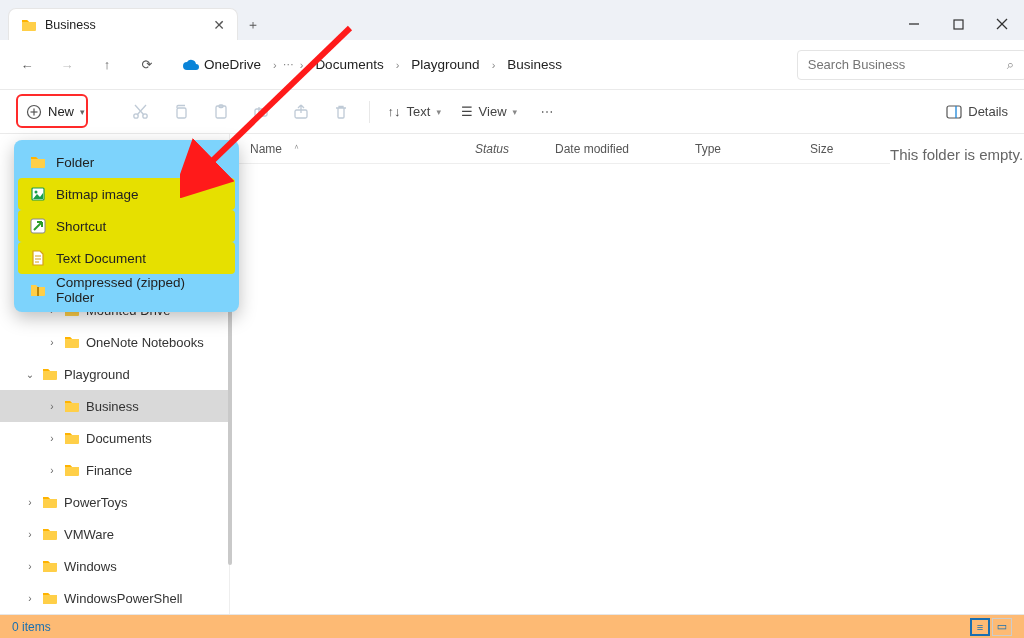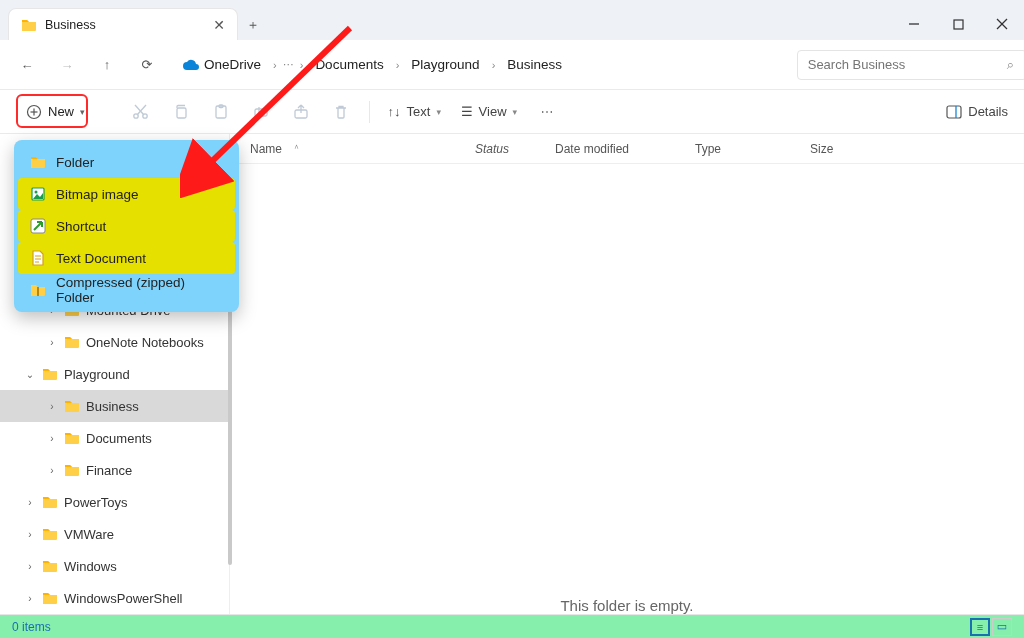--- a/index.html
+++ b/index.html
@@ -24,29 +24,29 @@
   .divider { width:1px; height:22px; background:#e8e8e8; margin:0 6px;}
   .sort-btn, .view-btn { display:flex; align-items:center; gap:6px; padding:4px 8px; color:#444; }
   .details-btn { margin-left:auto; display:flex; align-items:center; gap:6px; color:#444; }
   .main { display:flex; height:calc(638px - 40px - 50px - 44px - 24px); }
   .sidebar { width:230px; background:#fff; border-right:1px solid #eee; padding-top:160px; overflow:hidden; }
   .tree li { list-style:none; }
   .tree .row { display:flex; align-items:center; height:32px; padding-left:24px; gap:6px; font-size:13px; color:#333; }
   .tree .row.child { padding-left:46px; }
   .tree .row.sel { background:#d9d9d9; }
   .tree .tw { width:12px; text-align:center; color:#666; font-size:10px; }
-  .content { flex:1; background:#fff; display:flex; flex-direction:column;justify-content:space-between; }
+  .content { flex:1; background:#fff; display:flex; flex-direction:row; }
   .cols { display:flex; height:30px; align-items:center; border-bottom:1px solid #eee; color:#555; font-size:12px; padding-left:20px; }
   .col-name { width:225px; display:flex; align-items:center; gap:10px;}
   .col-status { width:80px;font-style:italic; }
   .col-date { width:140px; }
   .col-type { width:115px; }
   .col-size { width:80px; }
   .empty { text-align:center; color:#666; padding-top:12px; font-size:15px; }
-  .statusbar { position:absolute; bottom:0; left:0; right:0; height:24px; border-top:1px solid #e6e6e6; background:#86efac; display:flex; align-items:center; padding:0 12px; font-size:12px; color:#1a6fb0; }
+  .statusbar { position:absolute; bottom:0; left:0; right:0; height:24px; border-top:1px solid #e6e6e6; background:#fdba74; display:flex; align-items:center; padding:0 12px; font-size:12px; color:#1a6fb0; }
   .view-toggles { margin-left:auto; display:flex; gap:2px;}
   .vt { width:20px; height:18px; border:1px solid #ccc; display:flex; align-items:center; justify-content:center; font-size:11px; }
   .vt.active { border:2px solid #1a6fb0; }
   .dropdown { position:absolute; left:14px; top:140px; width:225px; background:#7dd3fc; border-radius:8px; padding:6px 4px; box-shadow:0 6px 18px rgba(0,0,0,0.25); z-index:20; }
   .dd-row { display:flex; align-items:center; gap:10px; height:32px; padding:0 12px; font-size:13.5px; color:#222; border-radius:4px;}
   .dd-row.hl { background:#e6e000; }
   .folder-ico { display:inline-flex; }
   .onedrive-ico { color:#0a84d8; }
   .arrow { position:absolute; left:180px; top:18px; z-index:30; pointer-events:none; }
   .scroll-ind { position:absolute; right:792px; top:285px; width:4px; height:280px; background:#c9c9c9; border-radius:2px; }

